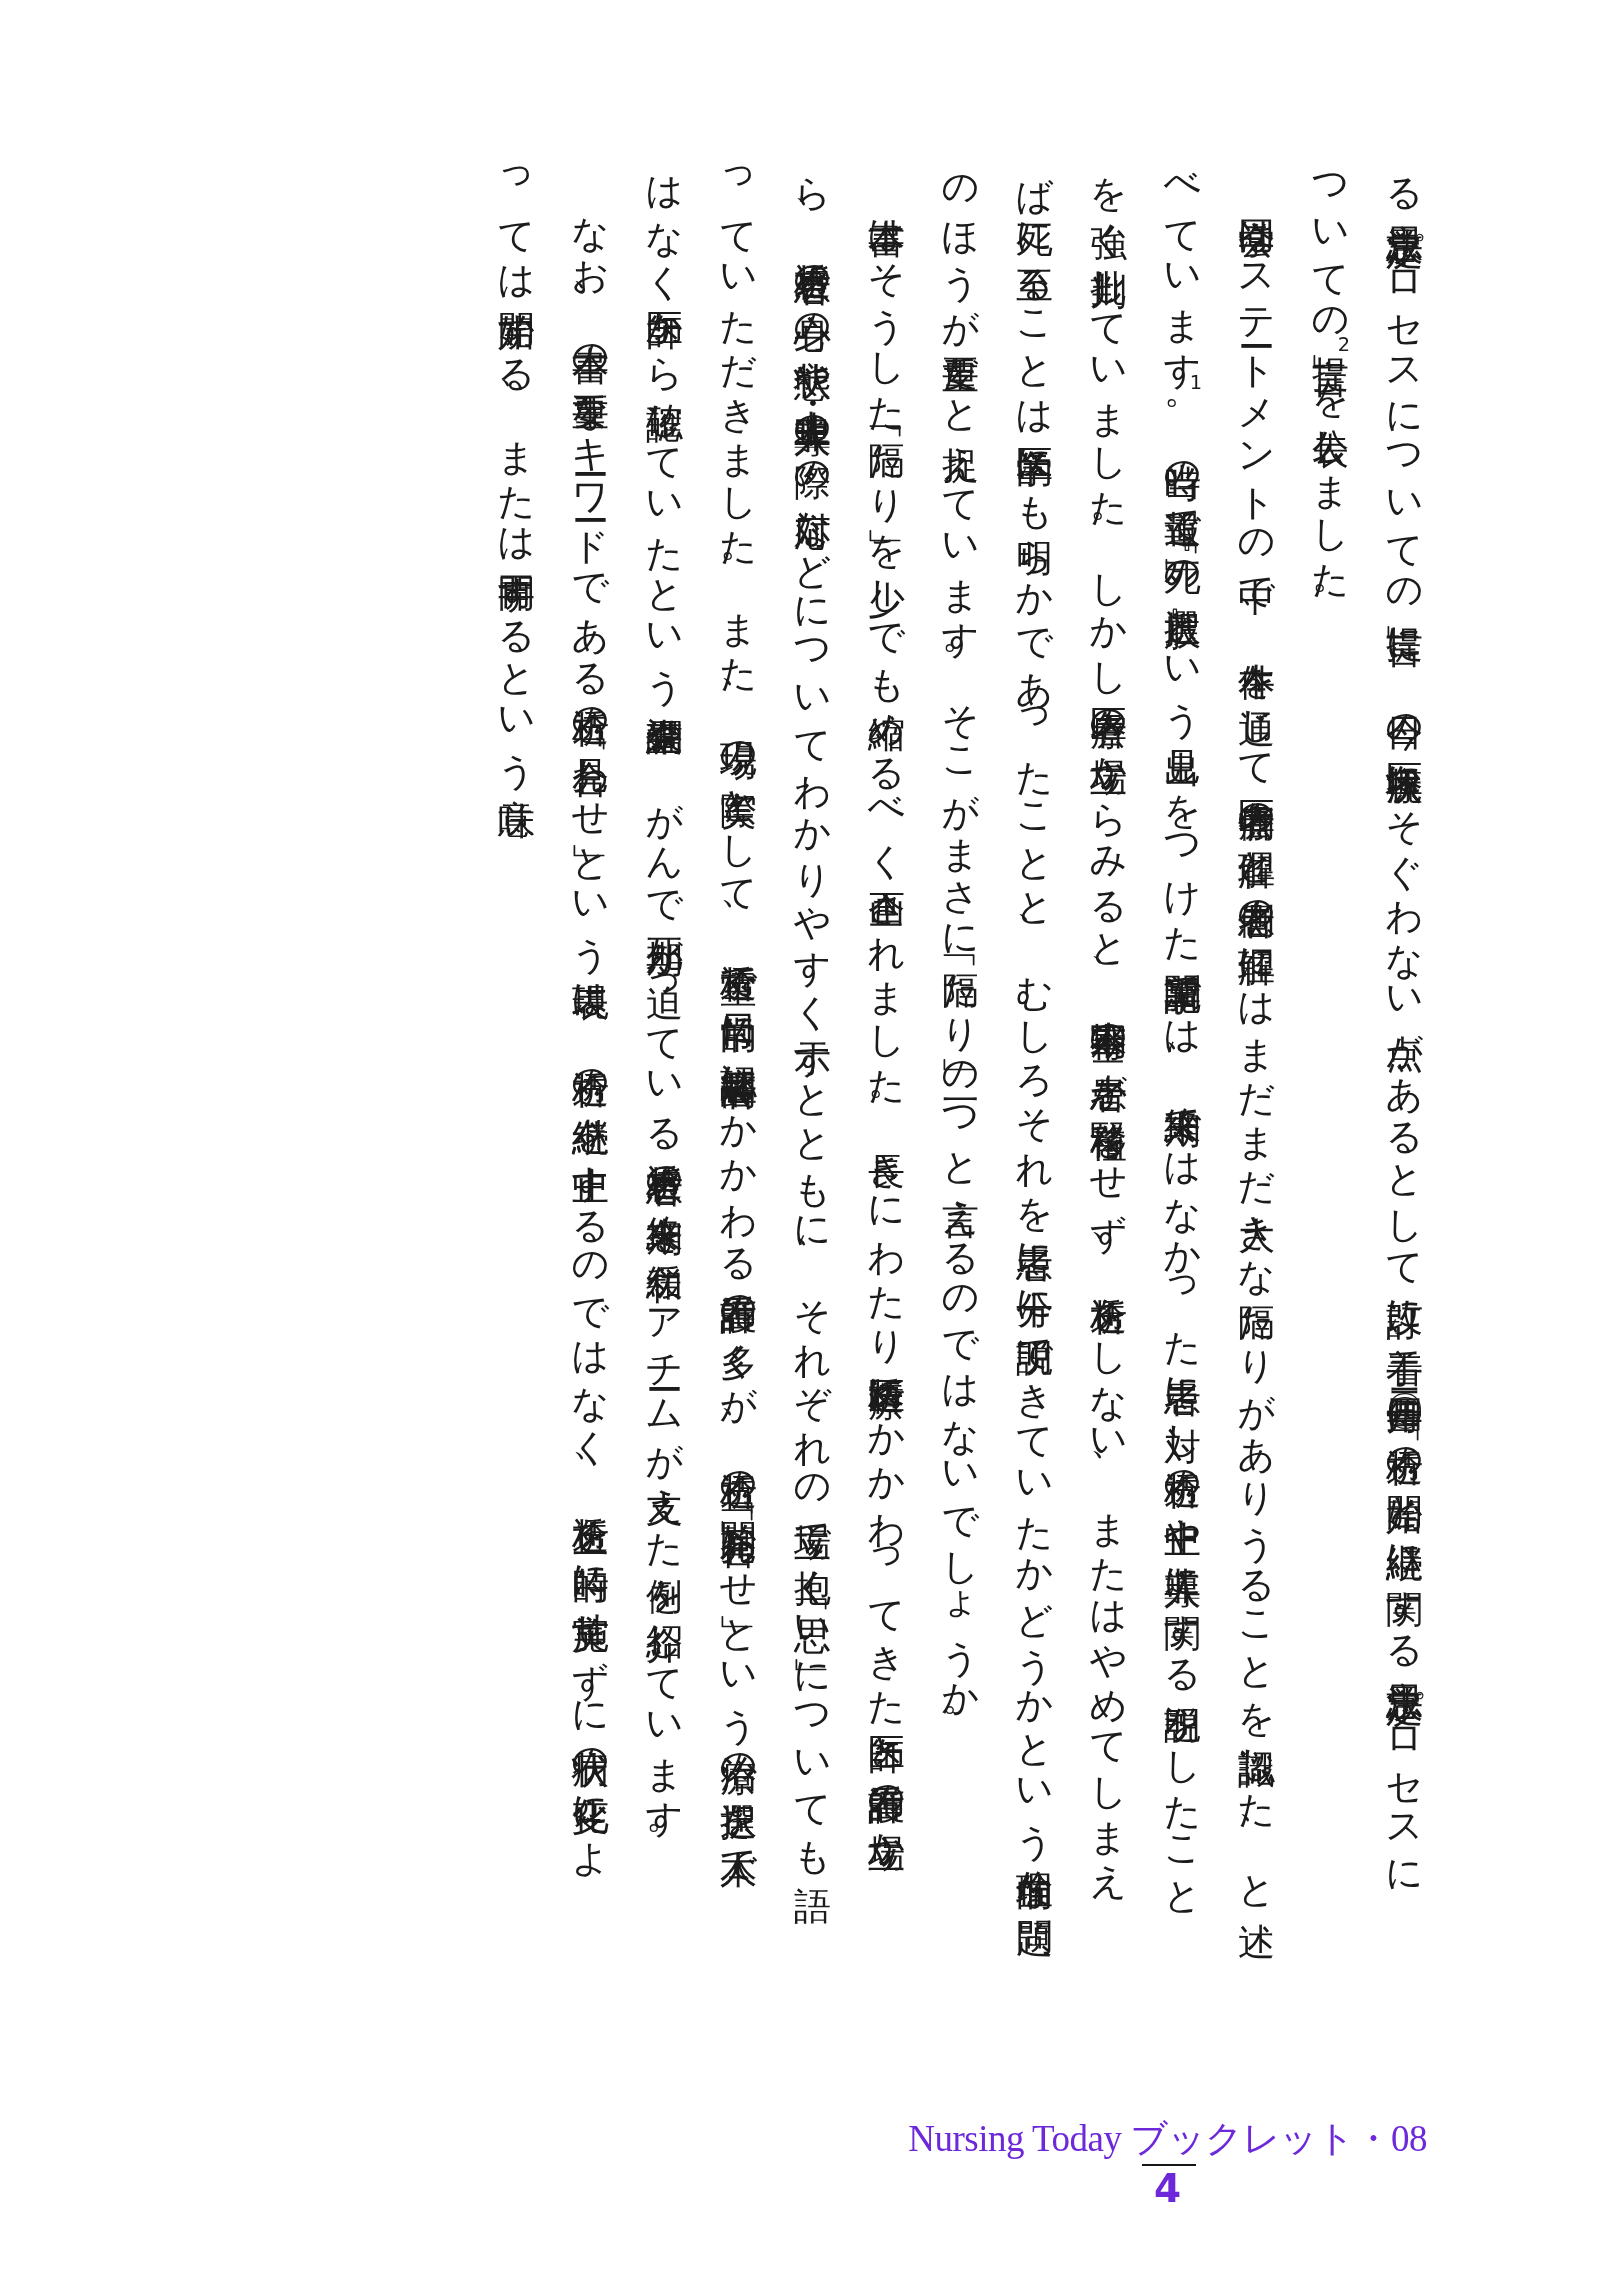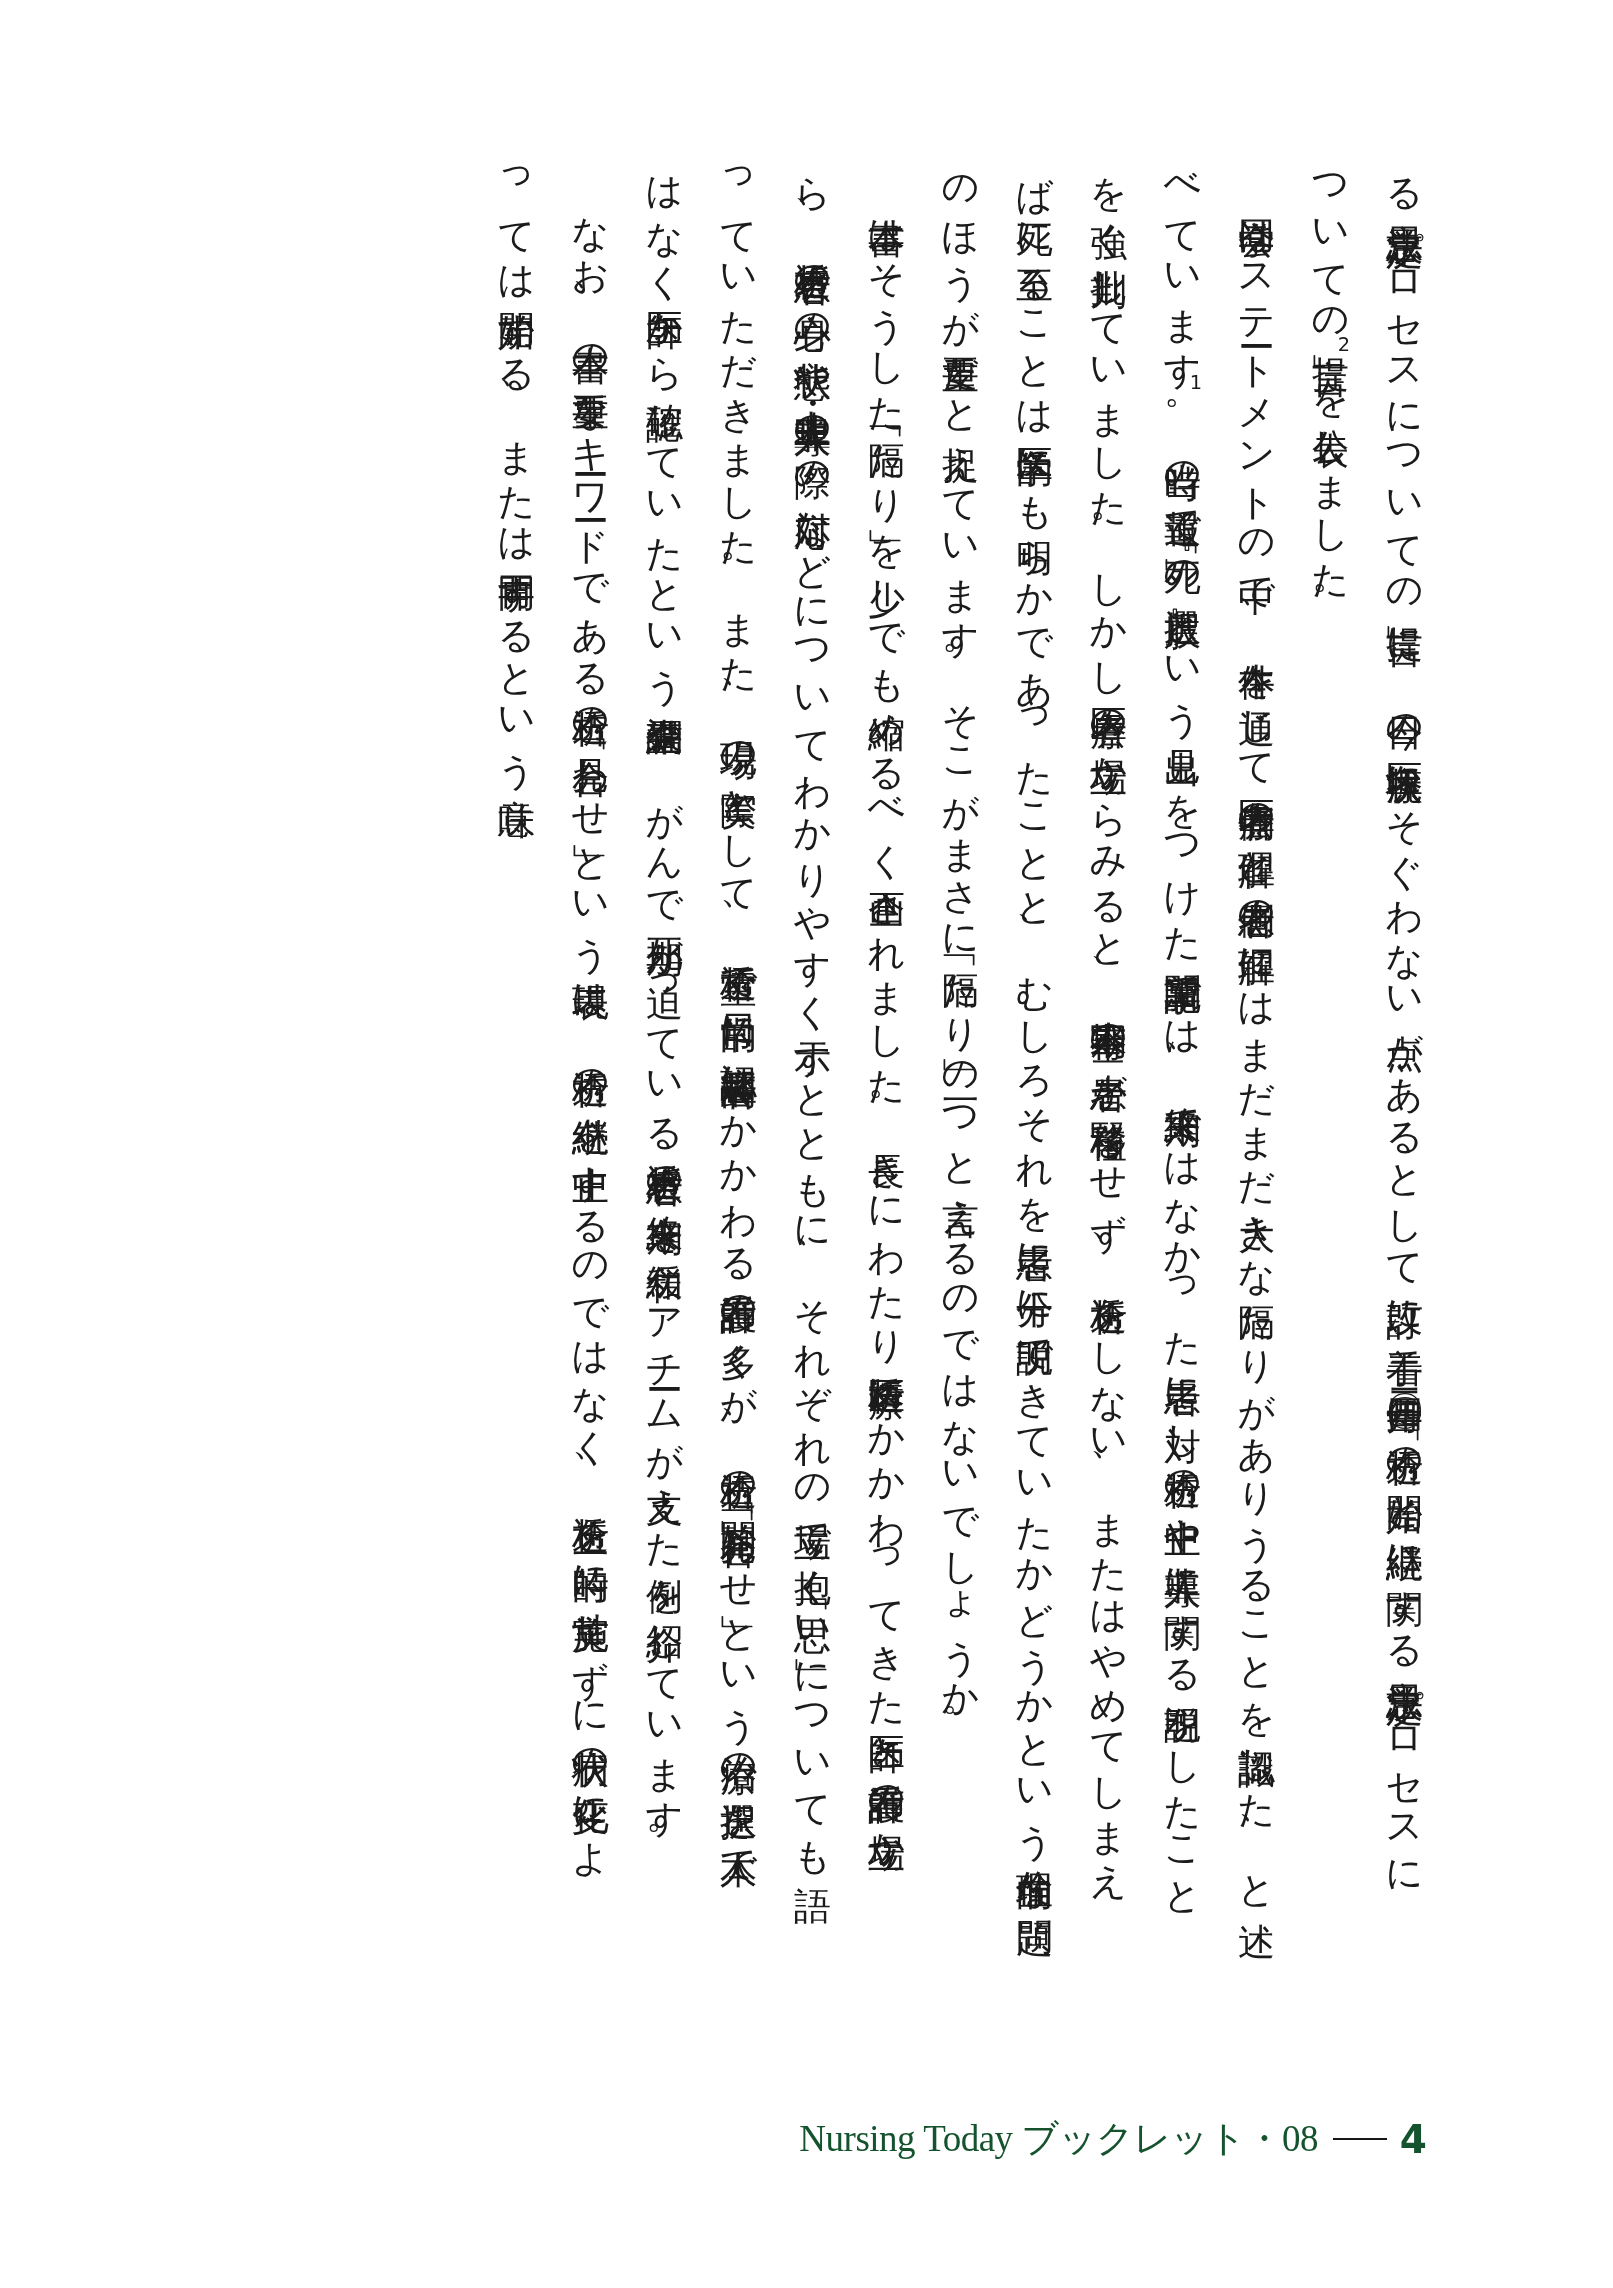--- a/index.html
+++ b/index.html
@@ -46,21 +46,22 @@
     font-family: "DejaVu Sans", sans-serif;
   }
   
   .footer {
     position: absolute;
     top: 2114px;
     right: 186px;
     display: flex;
     align-items: center;
     white-space: nowrap;
-    color: #14532d;
+    color: #6d28d9;
+    flex-direction: column;
   }
   .footer-series {
     font-family: "Liberation Serif", "DejaVu Serif", serif;
     font-size: 37px;
     letter-spacing: -0.5px;
   }
   .footer-dash {
     display: inline-block;
     width: 54px;
     height: 0;

